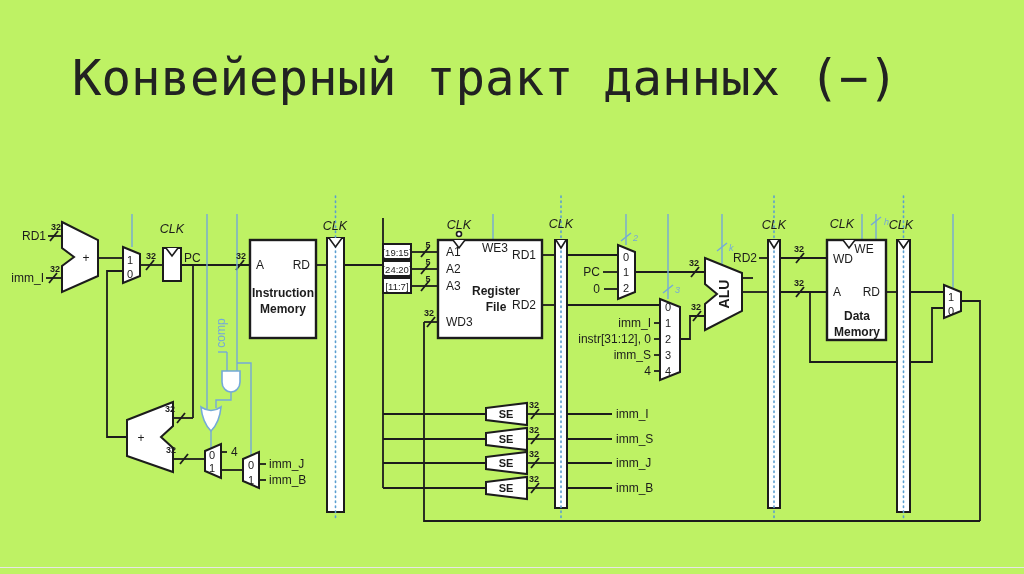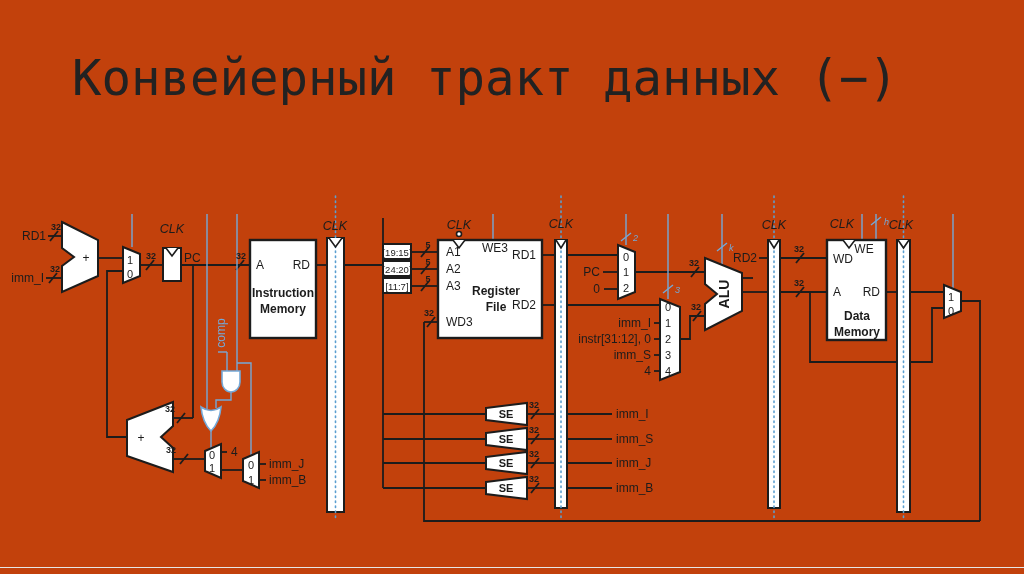--- a/index.html
+++ b/index.html
@@ -1,16 +1,16 @@
 <!DOCTYPE html>
 <html><head>
 <meta charset="utf-8">
 <style>
   html,body{margin:0;padding:0;background:#fff;}
-  #slide{position:relative;width:1024px;height:574px;background:#c2410c;overflow:hidden;
+  #slide{position:relative;width:1024px;height:574px;background:#bef264;overflow:hidden;
          font-family:"Liberation Sans",sans-serif;}
   #title{position:absolute;left:72px;top:50px;font-family:"DejaVu Sans Mono",monospace;
          font-size:49px;color:#222;white-space:nowrap;}
   #footer-line{position:absolute;left:0;top:567px;width:1024px;height:1px;background:#e6e6e6;}
   svg{position:absolute;left:0;top:0;}
   
   .wire{stroke:#1c1c1c;stroke-width:1.8;fill:none;}
   .blu{stroke:#74a9d8;stroke-width:1.4;fill:none;}
   .dot{stroke:#5b9fd0;stroke-width:1.6;fill:none;stroke-dasharray:1.5 3.5;stroke-linecap:round;}
   .blk{fill:#fff;stroke:#1c1c1c;stroke-width:2.4;}

